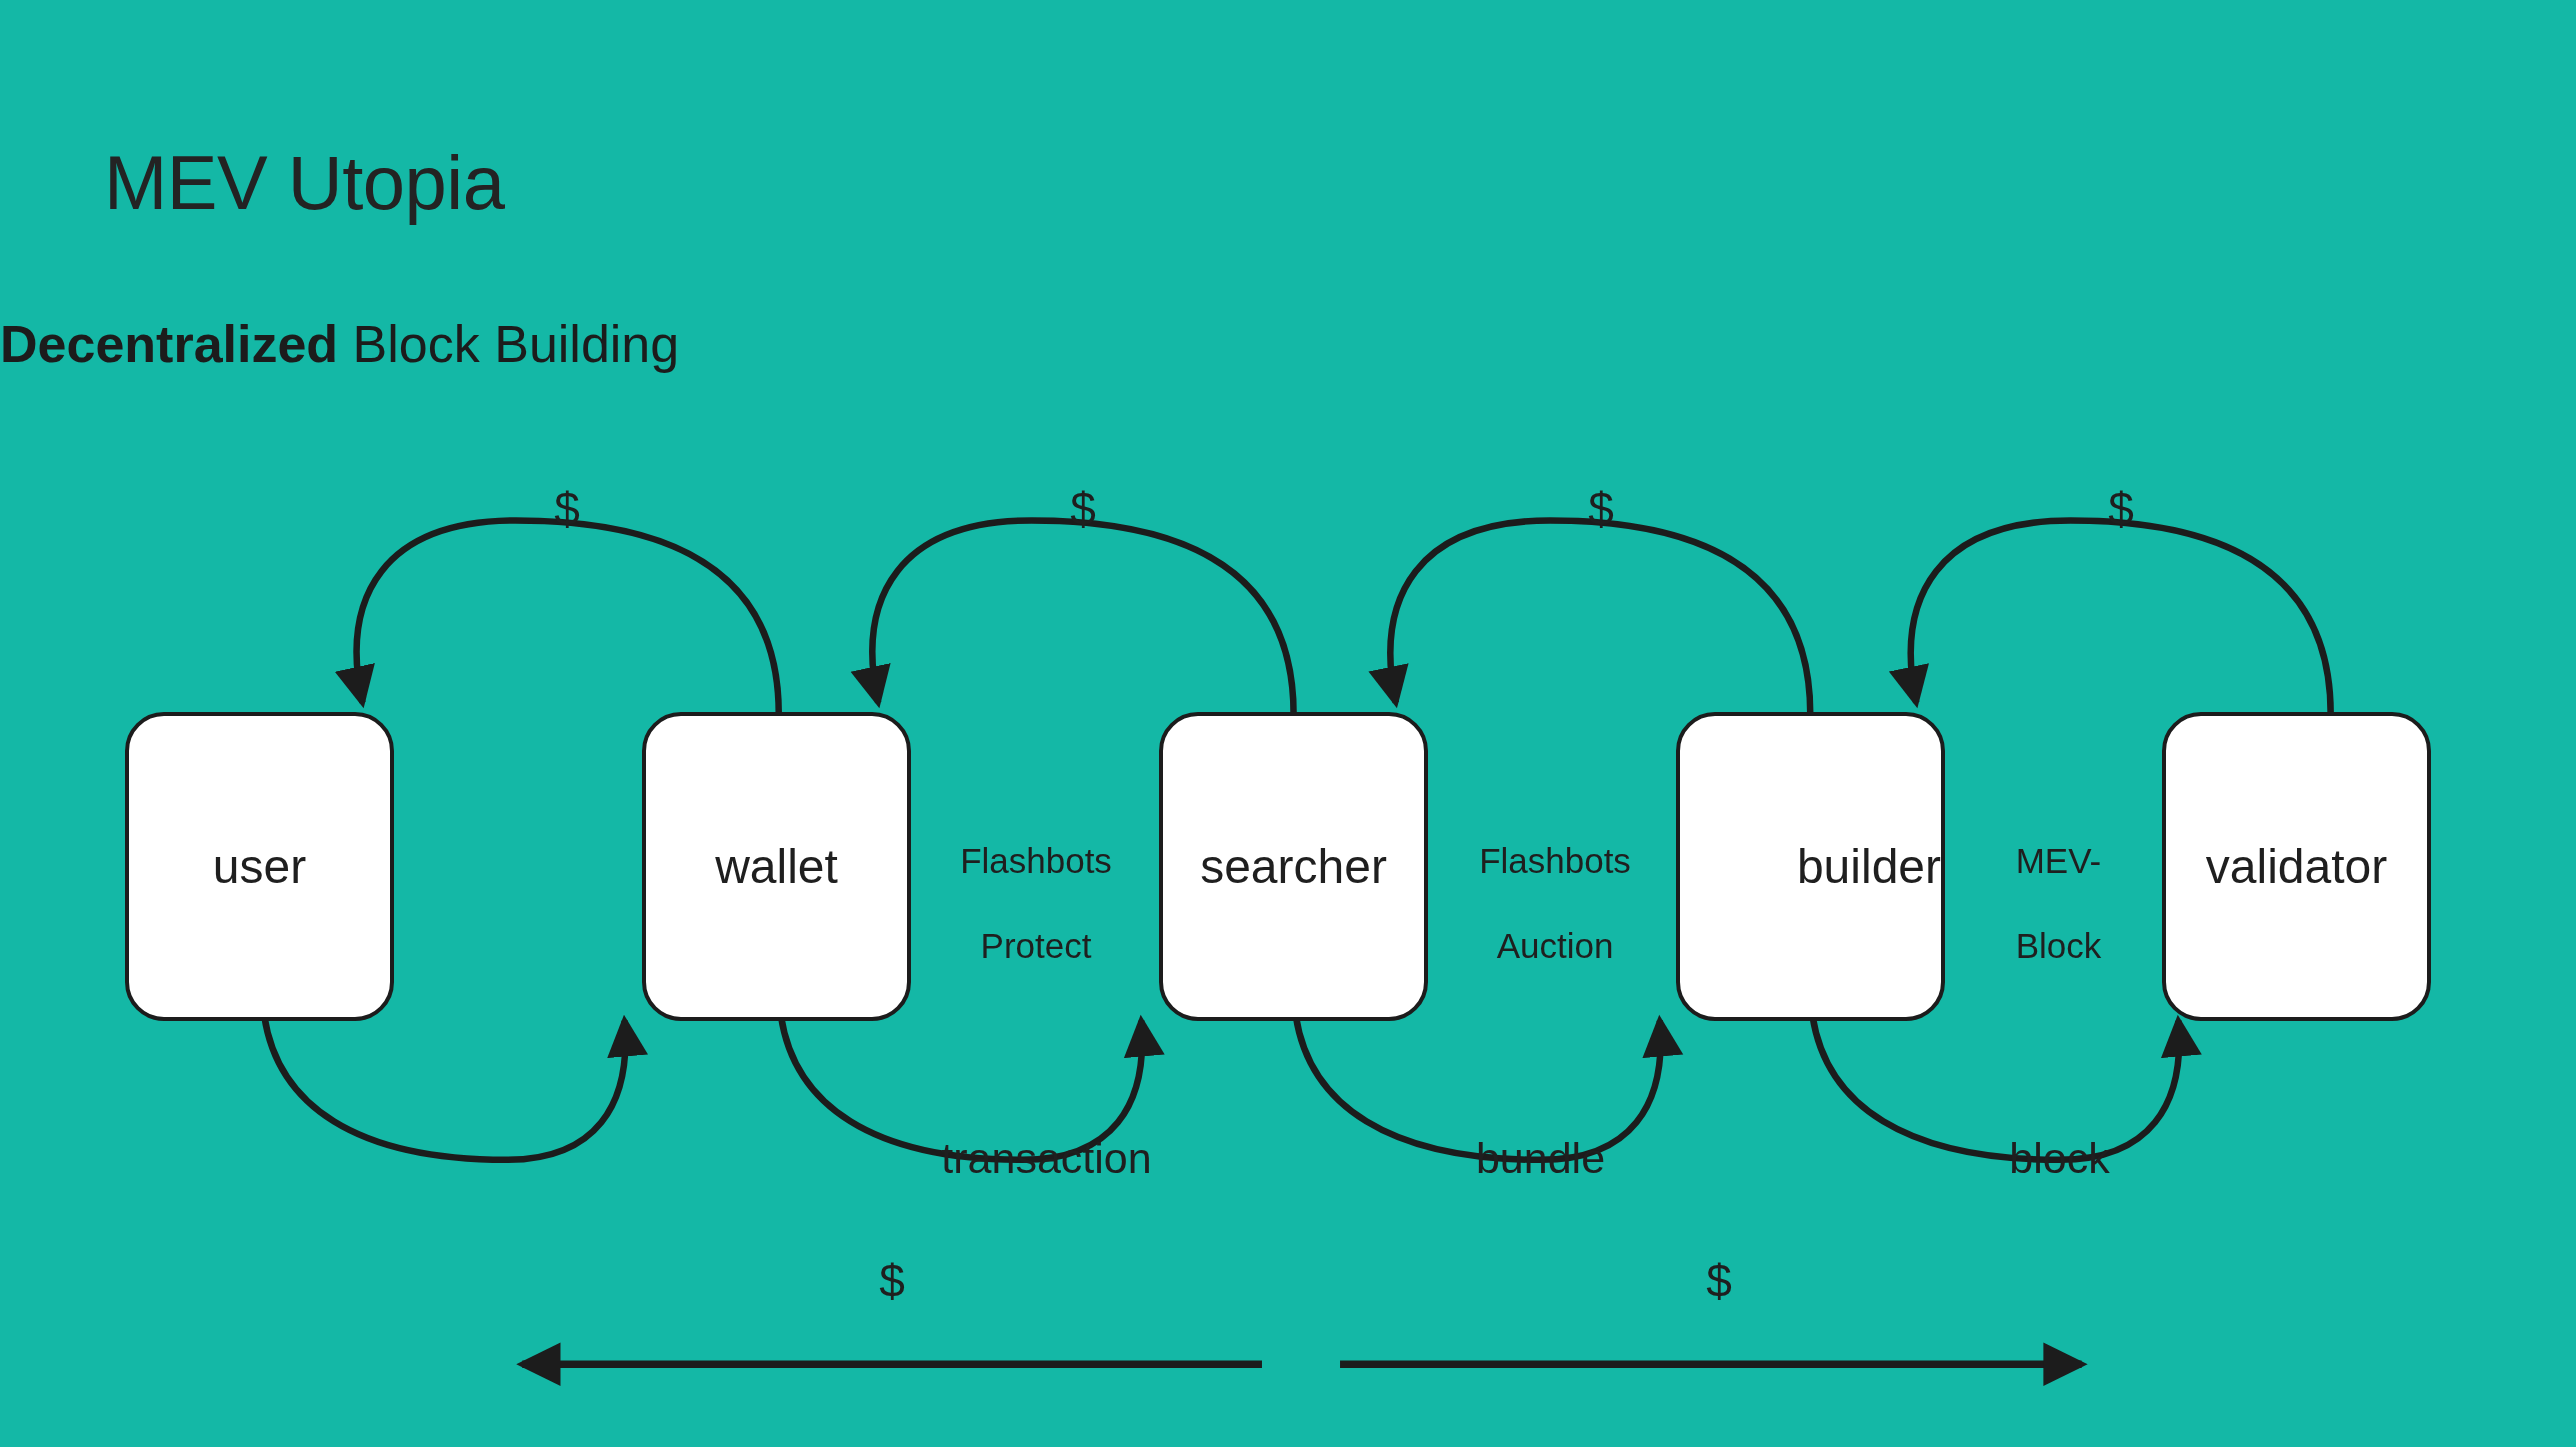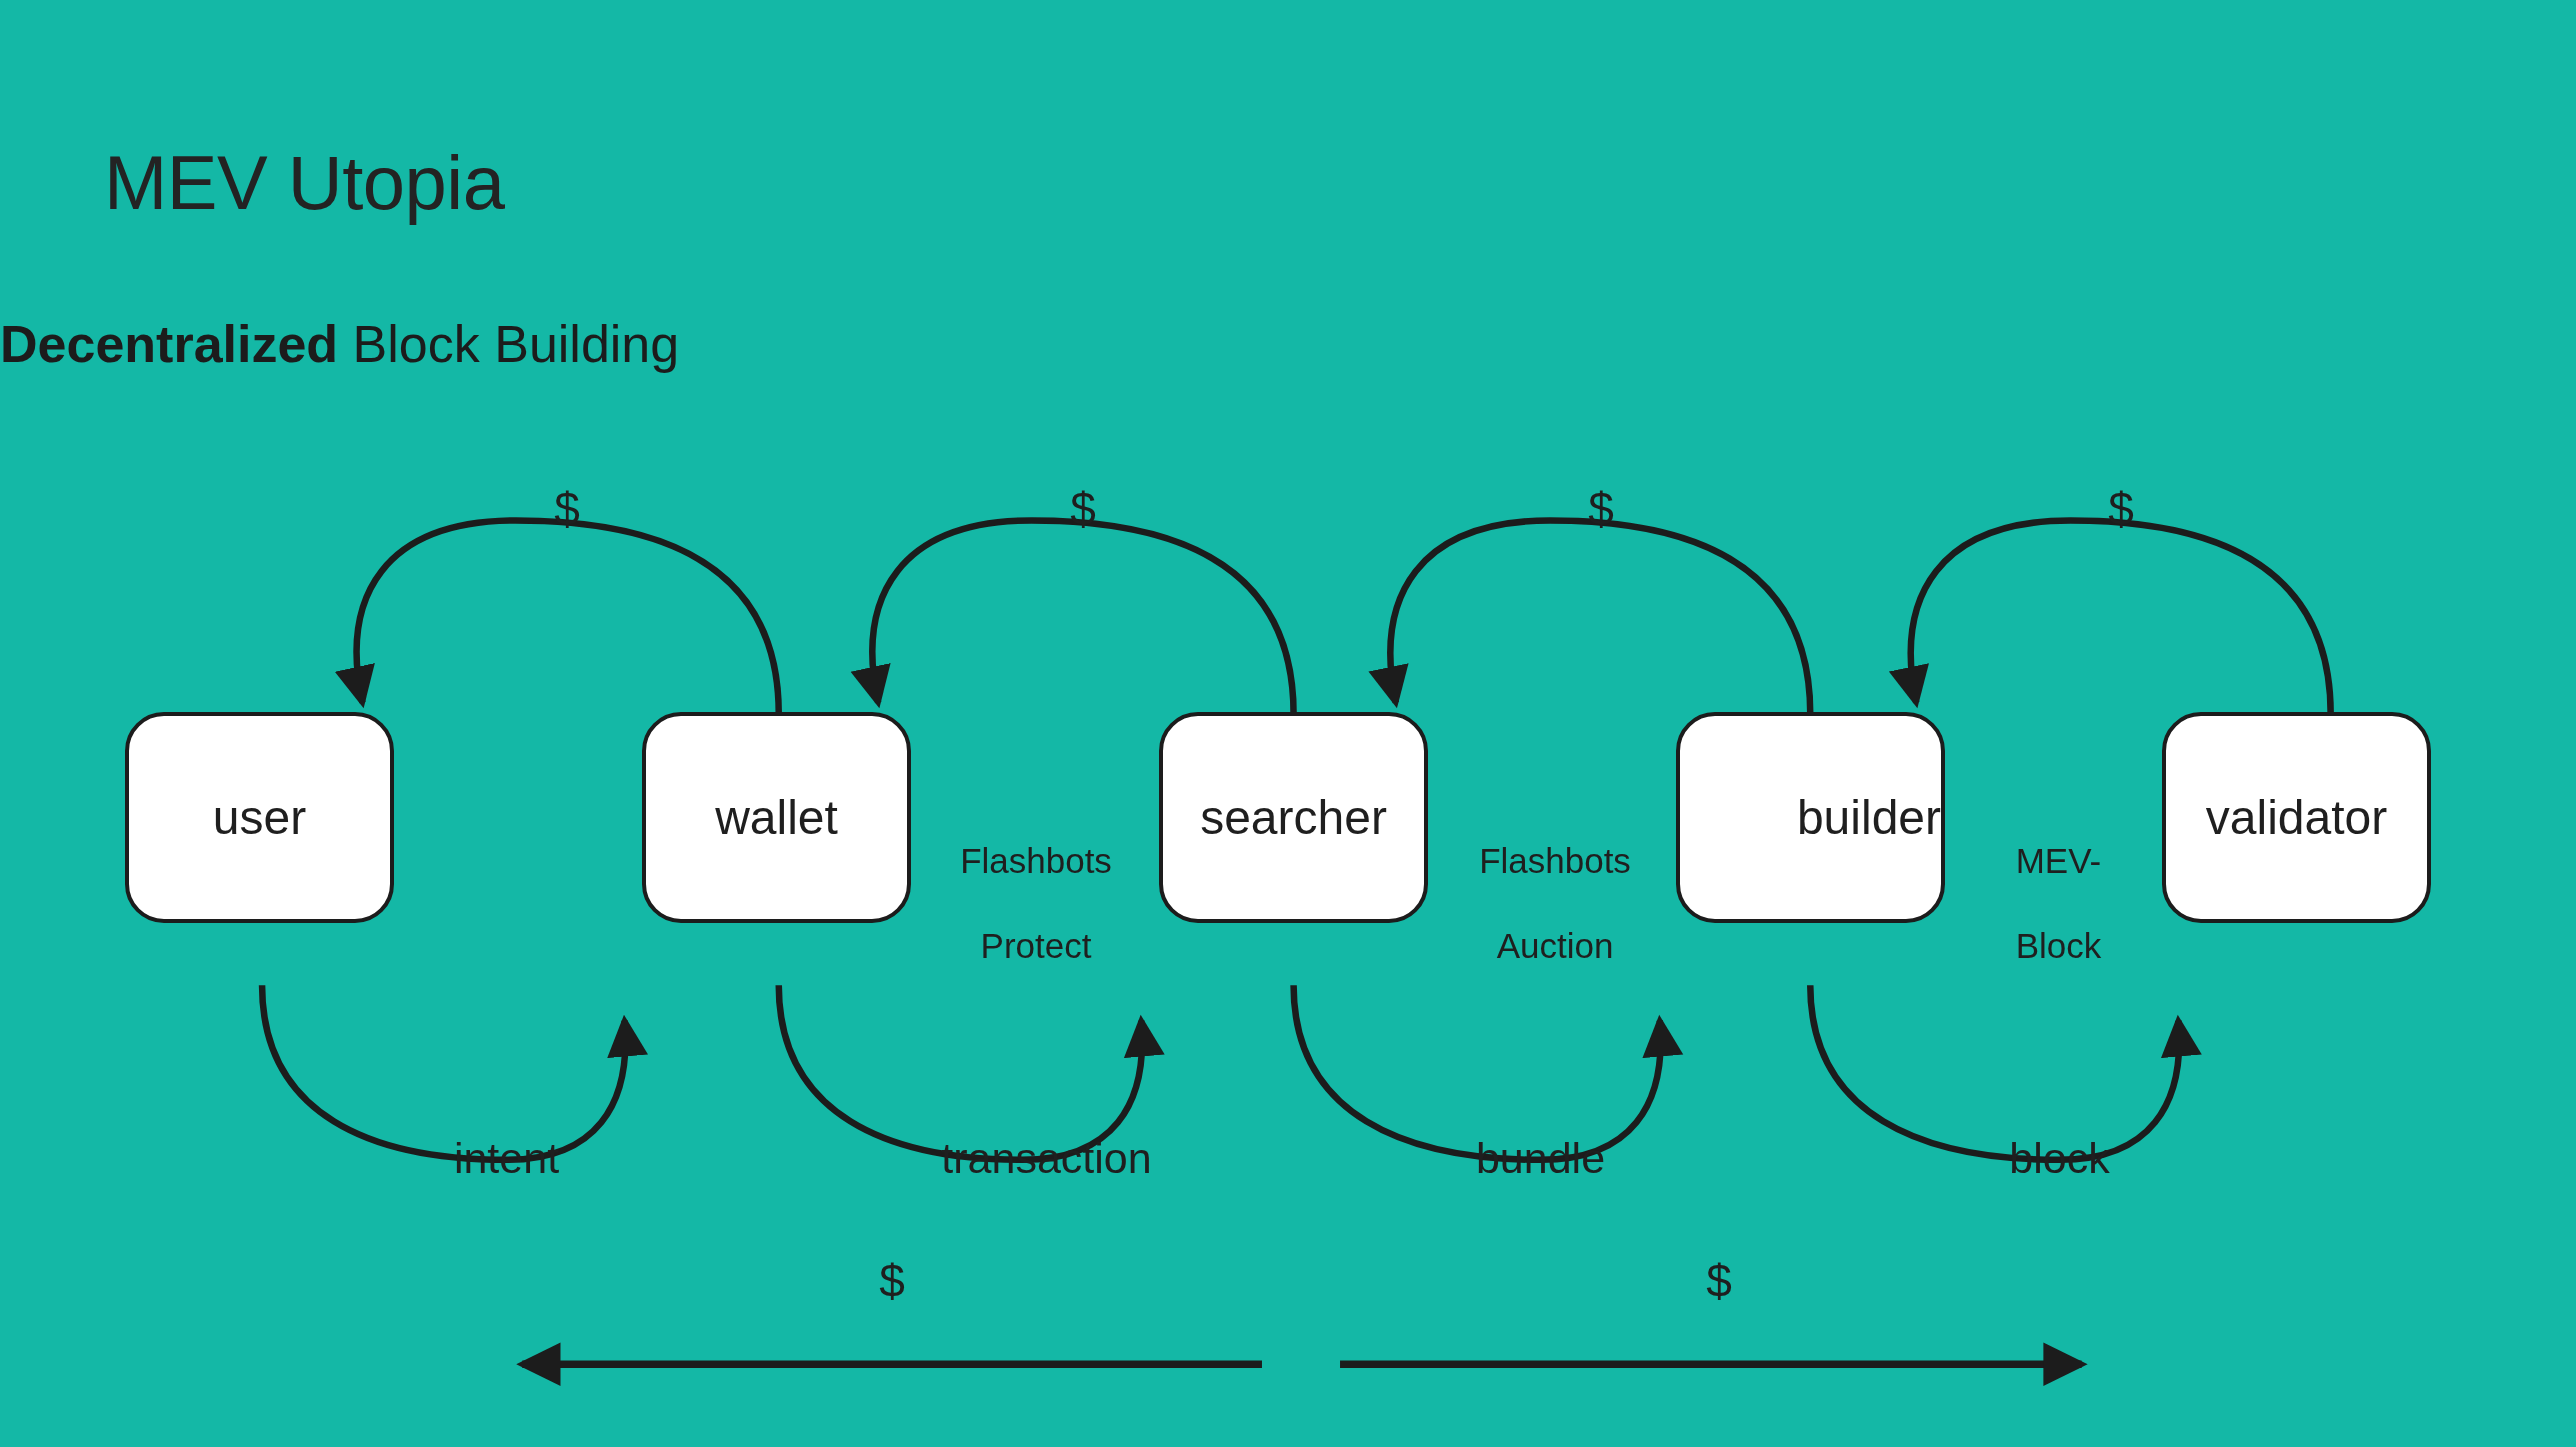--- a/index.html
+++ b/index.html
@@ -58,21 +58,21 @@
     top: 0;
     width: 2576px;
     height: 1448px;
     pointer-events: none;
   }
 
   
   .node {
     position: absolute;
     width: 269px;
-    height: 211px;
+    height: 309px;
     box-sizing: border-box;
     border: 4.6px solid #1c1c1c;
     border-radius: 39px;
     background: #ffffff;
     display: flex;
     align-items: center;
     justify-content: center;
     z-index: 3;
   }
   .node-label {
@@ -154,21 +154,20 @@
   </div>
   <div class="node" style="left:2162px; top:712px;text-align:right;">
     <span class="node-label">validator</span>
   </div>
 
   <div class="edge-label label-money" style="left:516px; top:481px; width:102px;">$</div>
   <div class="edge-label label-money" style="left:1032px; top:481px; width:102px;">$</div>
   <div class="edge-label label-money" style="left:1550px; top:481px; width:102px;">$</div>
   <div class="edge-label label-money" style="left:2070px; top:481px; width:102px;">$</div>
 
-  <div class="edge-label label-flow" style="left:353px; top:1132px; width:307px;">intent</div>
   <div class="edge-label label-flow" style="left:893px; top:1132px; width:307px;">transaction</div>
   <div class="edge-label label-flow" style="left:1387px; top:1132px; width:307px;">bundle</div>
   <div class="edge-label label-flow" style="left:1906px; top:1132px; width:307px;">block</div>
 
   <div class="edge-label label-mid" style="left:915px; top:797px; width:242px;">
     <div>Flashbots</div>
     <div>Protect</div>
   </div>
   <div class="edge-label label-mid" style="left:1434px; top:797px; width:242px;">
     <div>Flashbots</div>

